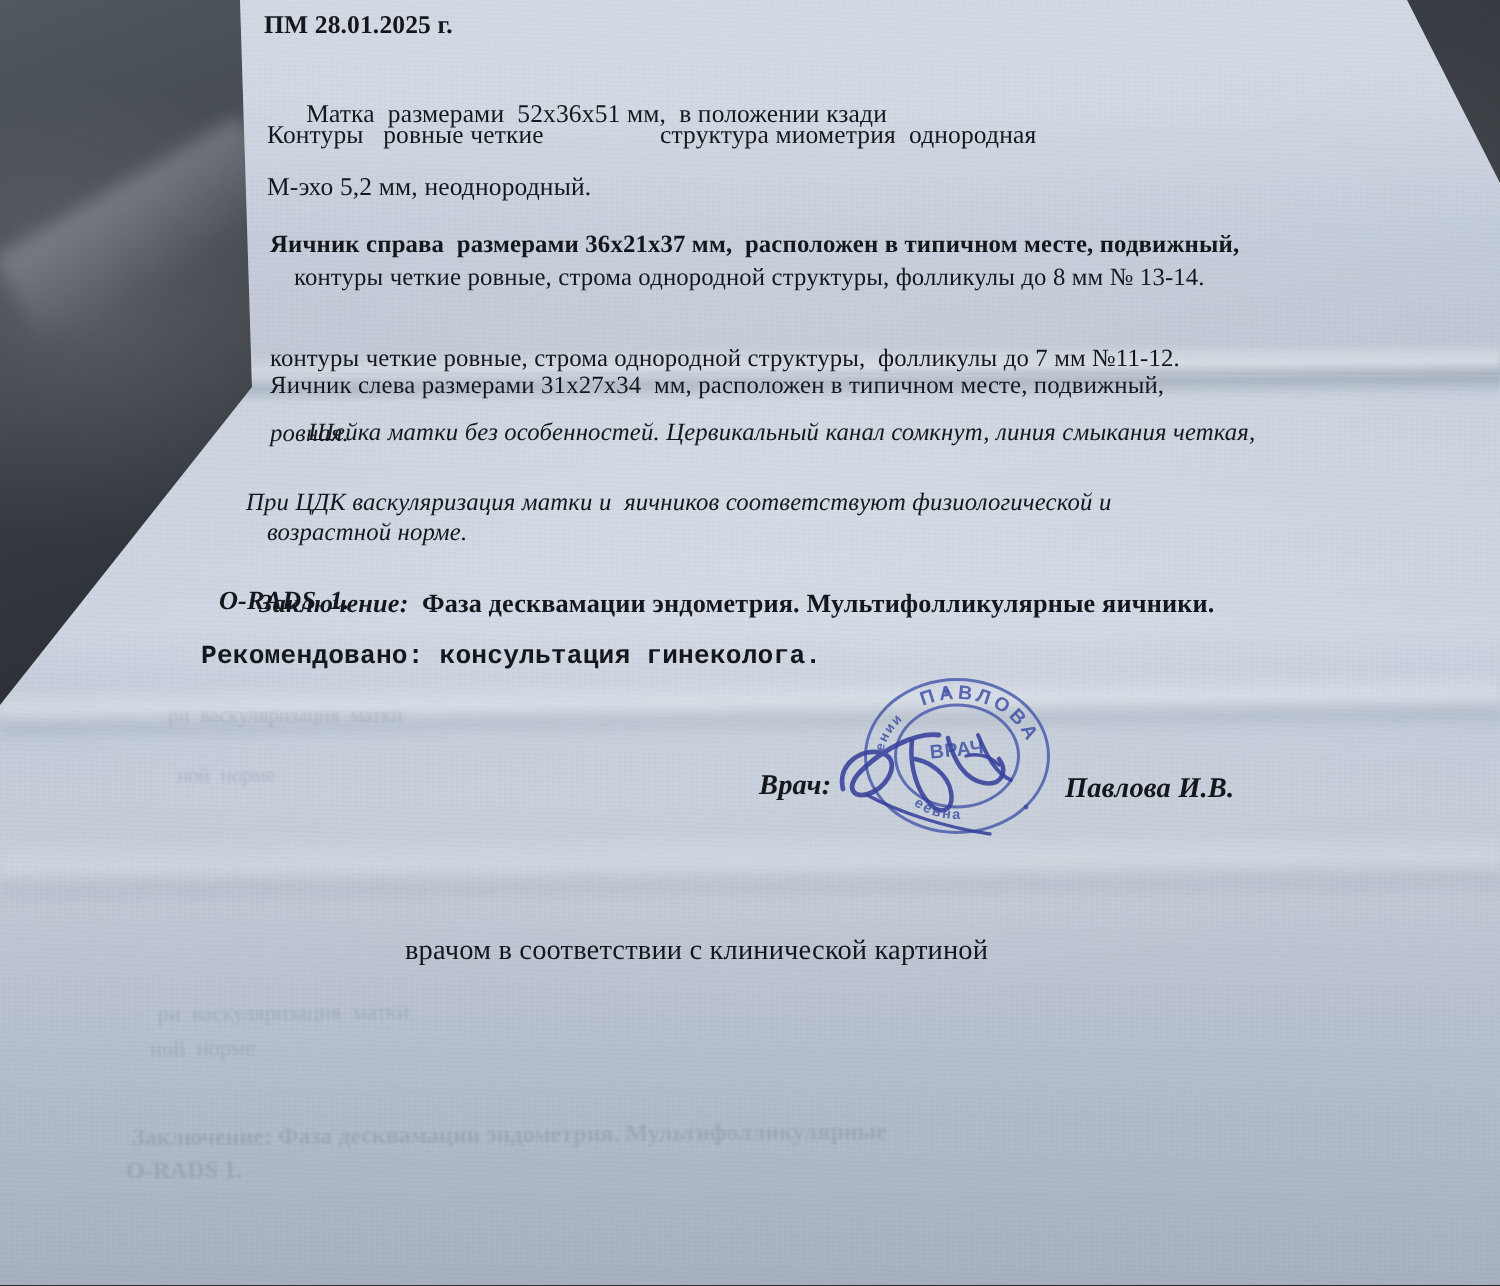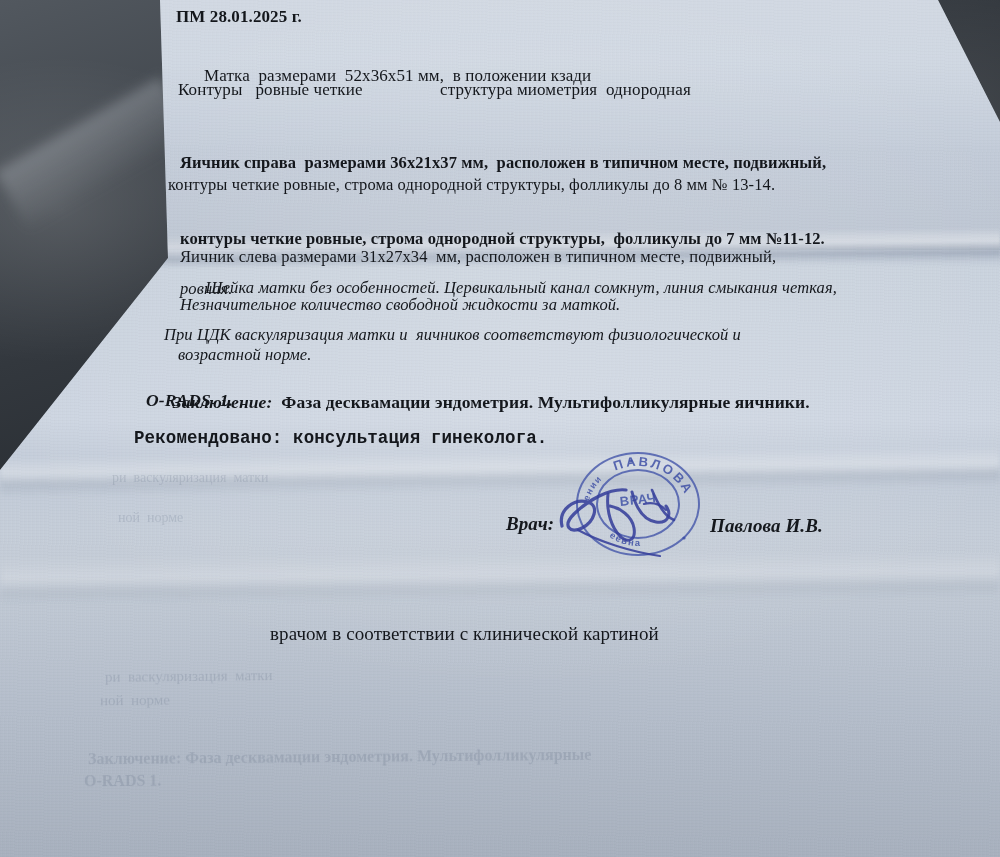--- a/index.html
+++ b/index.html
@@ -220,33 +220,33 @@
 
     <div class="line t-head" style="left:176px; top:6px;">ПМ 28.01.2025 г.</div>
 
     <div class="line t-body" style="left:178px; top:43px;">
       <span class="u">Матка</span><span>  размерами  52х36х51 мм,  в положении кзади</span>
     </div>
 
     <div class="line t-body" style="left:178px; top:79px;">Контуры   ровные четкие</div>
     <div class="line t-body" style="left:440px; top:79px;">структура миометрия  однородная</div>
 
+    <div class="line t-body" style="left:178px; top:114px;">М-эхо 5,2 мм, неоднородный.</div>
 
     <div class="line t-para" style="left:180px; top:152px;font-weight:bold;">Яичник справа  размерами 36х21х37 мм,  расположен в типичном месте, подвижный,</div>
-    <div class="line t-para" style="left:168px; top:174px;">контуры четкие ровные, строма однородной структуры, фолликулы до 8 мм № 13-14.</div>
+    <div class="line t-para" style="left:196px; top:174px;">контуры четкие ровные, строма однородной структуры, фолликулы до 8 мм № 13-14.</div>
 
     <div class="line t-para" style="left:180px; top:206px;margin-top:40px;">Яичник слева размерами 31х27х34  мм, расположен в типичном месте, подвижный,</div>
-    <div class="line t-para" style="left:180px; top:228px;font-weight:bold;">контуры четкие ровные, строма однородной структуры,  фолликулы до 7 мм №11-12.</div>
+    <div class="line t-para" style="left:180px; top:228px;">контуры четкие ровные, строма однородной структуры,  фолликулы до 7 мм №11-12.</div>
 
     <div class="line t-ital" style="left:180px; top:256px;">
       <span class="u">Шейка матки</span><span> без особенностей. Цервикальный канал сомкнут, линия смыкания четкая,</span>
     </div>
     <div class="line t-ital" style="left:180px; top:278px;">ровная.</div>
 
-    <div class="line t-ital" style="left:180px; top:294px;">Незначительное количество свободной жидкости за маткой.</div>
 
     <div class="line t-ital" style="left:164px; top:324px;">При ЦДК васкуляризация матки и  яичников соответствуют физиологической и</div>
     <div class="line t-ital" style="left:178px; top:344px;">возрастной норме.</div>
 
     <div class="line t-concl" style="left:146px; top:369px;">
       <span class="bi">Заключение:</span><span class="b">  Фаза десквамации эндометрия. Мультифолликулярные яичники.</span>
     </div>
     <div class="line t-concl bi" style="left:146px; top:389px;">O-RADS  1.</div>
 
     <div class="line t-concl" style="left:134px; top:427px;font-family:Liberation Mono, monospace;">Рекомендовано: консультация гинеколога.</div>

